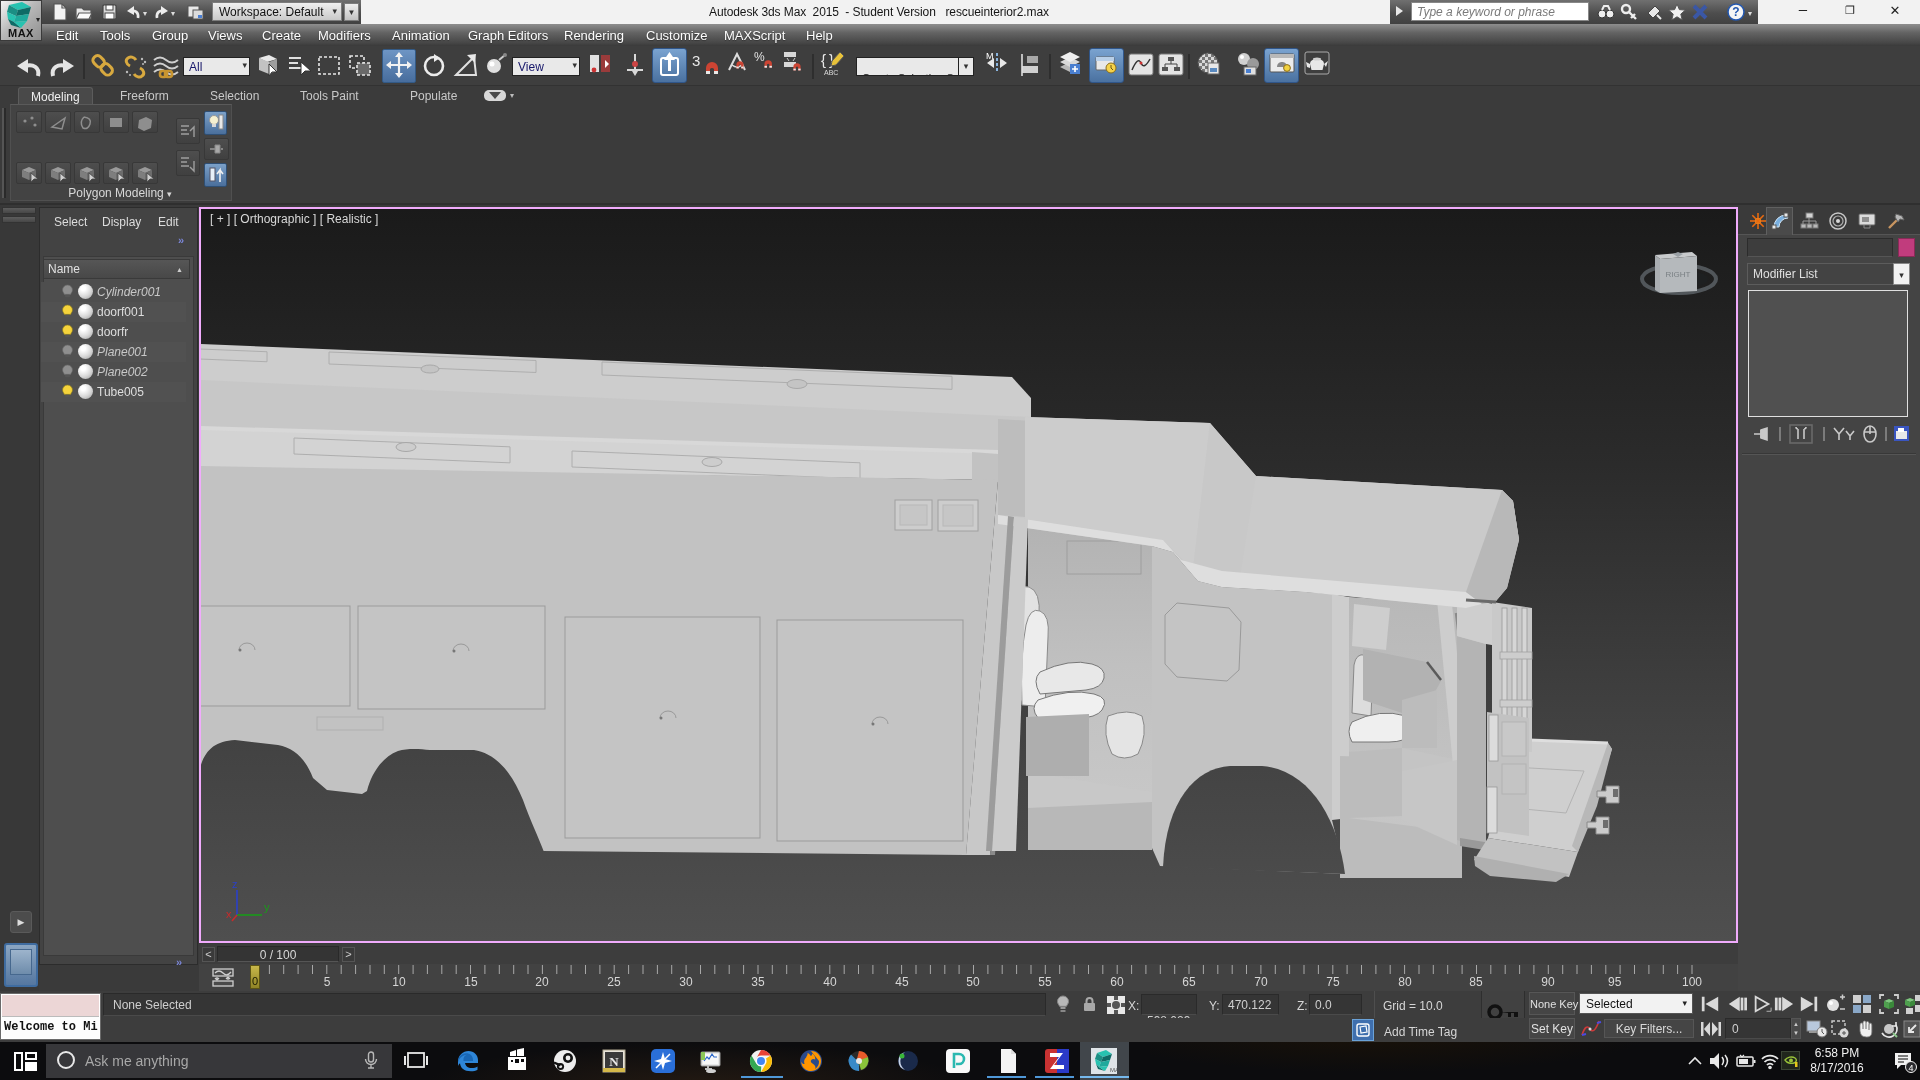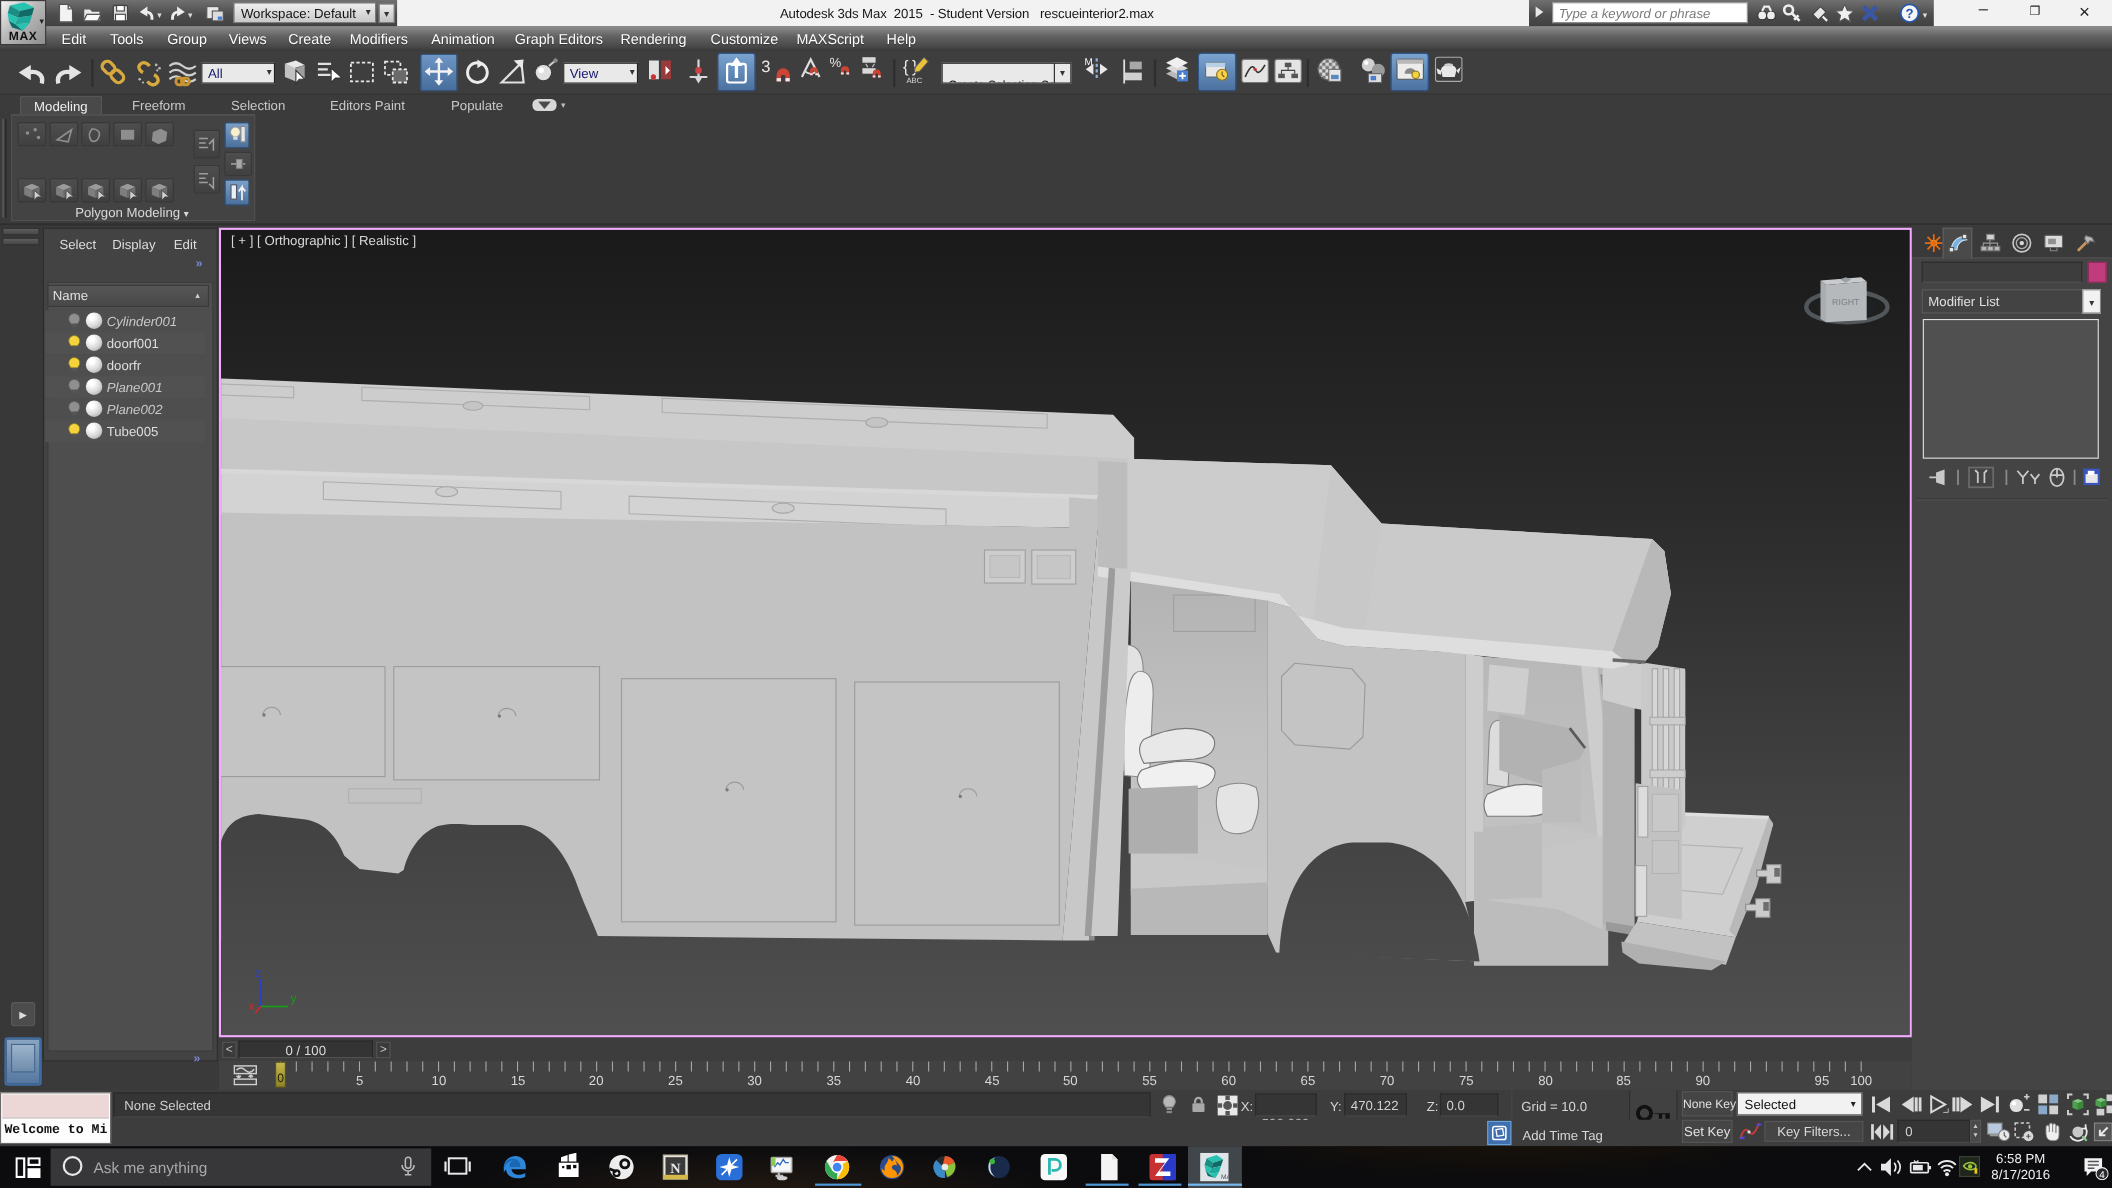--- a/index.html
+++ b/index.html
@@ -366,21 +366,21 @@
         <path d="M6 13c0-3 2.5-5 7-5s7 2 7 5l-1.5 6h-11z" fill="#e8e8e8"></path>
         <path d="M6 13l-4-2 1 5 3 1M20 13l4-3-2 6" fill="#e8e8e8"></path>
         <ellipse cx="13" cy="8" rx="4" ry="1.5" fill="#cfcfcf"></ellipse>
       </svg>
 
 </div>
     <div class="abs" id="ribbon">
 <div class="rtab" id="rtab-active" style="left:18px">Modeling</div>
 <div class="rtab" style="left:108px">Freeform</div>
 <div class="rtab" style="left:198px">Selection</div>
-<div class="rtab" style="left:288px">Editors Paint</div>
+<div class="rtab" style="left:288px">Tools Paint</div>
 <div class="rtab" style="left:398px">Populate</div>
 <div class="abs" style="left:484px;top:4px;width:22px;height:11px;background:#d8d8d8;border-radius:5px;"></div>
       <div class="abs" style="left:489px;top:6px;width:12px;height:7px;background:#4a4a4a;clip-path:polygon(0 0,100% 0,50% 100%);"></div>
 <div class="abs" style="left:510px;top:5px;font-size:8px;color:#bbb;">▾</div>
 <div class="abs" id="rpanel"></div>
 <div class="rbtn" style="left:16px;top:25px"></div>
 <svg style="position:absolute;left:18px;top:27px" width="22" height="18" viewBox="0 0 22 18">
         <circle cx="7" cy="8" r="1.6" fill="#8e8e8e"></circle>
         <circle cx="14" cy="5" r="1.6" fill="#8e8e8e"></circle>
         <circle cx="17" cy="12" r="1.6" fill="#8e8e8e"></circle>
@@ -761,21 +761,21 @@
 <div style="position:absolute;left:691px;top:11px;width:24px;text-align:center;font-size:12px;color:#d6d6d6;">45</div>
 <div style="position:absolute;left:762px;top:11px;width:24px;text-align:center;font-size:12px;color:#d6d6d6;">50</div>
 <div style="position:absolute;left:834px;top:11px;width:24px;text-align:center;font-size:12px;color:#d6d6d6;">55</div>
 <div style="position:absolute;left:906px;top:11px;width:24px;text-align:center;font-size:12px;color:#d6d6d6;">60</div>
 <div style="position:absolute;left:978px;top:11px;width:24px;text-align:center;font-size:12px;color:#d6d6d6;">65</div>
 <div style="position:absolute;left:1050px;top:11px;width:24px;text-align:center;font-size:12px;color:#d6d6d6;">70</div>
 <div style="position:absolute;left:1122px;top:11px;width:24px;text-align:center;font-size:12px;color:#d6d6d6;">75</div>
 <div style="position:absolute;left:1194px;top:11px;width:24px;text-align:center;font-size:12px;color:#d6d6d6;">80</div>
 <div style="position:absolute;left:1265px;top:11px;width:24px;text-align:center;font-size:12px;color:#d6d6d6;">85</div>
 <div style="position:absolute;left:1337px;top:11px;width:24px;text-align:center;font-size:12px;color:#d6d6d6;">90</div>
-<div style="position:absolute;left:1409px;top:11px;width:24px;text-align:right;font-size:12px;color:#d6d6d6;margin-left:31px;">95</div>
+<div style="position:absolute;left:1409px;top:11px;width:24px;text-align:left;font-size:12px;color:#d6d6d6;">95</div>
 <div style="position:absolute;left:1481px;top:11px;width:24px;text-align:center;font-size:12px;color:#d6d6d6;">100</div>
 <svg style="position:absolute;left:13px;top:4px" width="22" height="19" viewBox="0 0 22 19">
         <g fill="none" stroke="#cfcfcf" stroke-width="1.3">
           <rect x="1" y="1" width="20" height="7" fill="#4a4a4a"></rect>
           <path d="M3 5q4-4 8 0t8-1"></path>
           <rect x="1" y="13" width="20" height="5" fill="#4a4a4a"></rect>
           <path d="M5 9v3M5 12l-2-2M5 12l2-2M16 12V9M16 9l-2 2M16 9l2 2"></path>
         </g>
       </svg>
 <div style="position:absolute;left:51px;top:1px;width:10px;height:24px;background:linear-gradient(#c8b84a,#8f8325);border:1px solid #5c5415;"></div>

